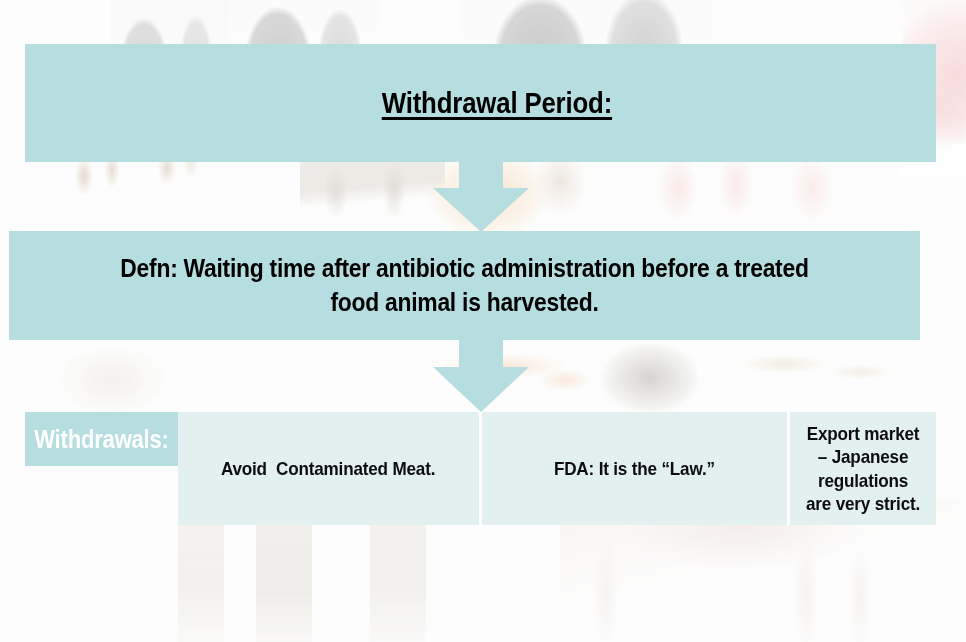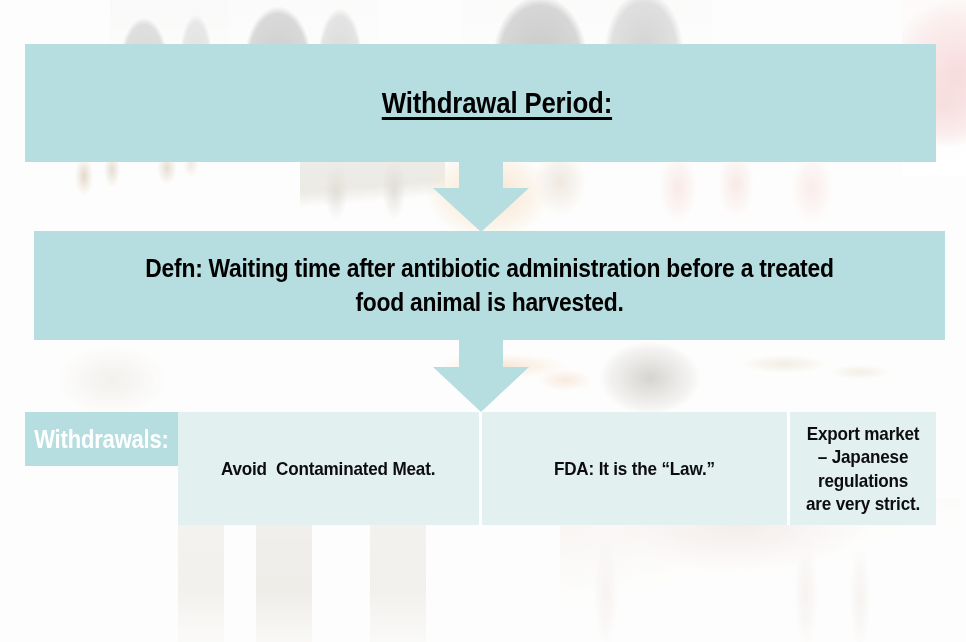--- a/index.html
+++ b/index.html
@@ -166,21 +166,21 @@
     font-size: 30px;
     font-weight: bold;
     color: #000000;
     text-decoration: underline;
     text-underline-offset: 4px;
     letter-spacing: -0.2px;
     transform: scaleX(0.86);
   }
 
   #box-defn {
-    left: 34px; top: 231px; width: 911px; height: 109px;
+    left: 9px; top: 231px; width: 911px; height: 109px;
     padding: 0 34px;
   }
   #box-defn .box-text {
     font-size: 26px;
     font-weight: bold;
     color: #000000;
     line-height: 1.28;
     letter-spacing: -0.3px;
     transform: scaleX(0.88);
   }

